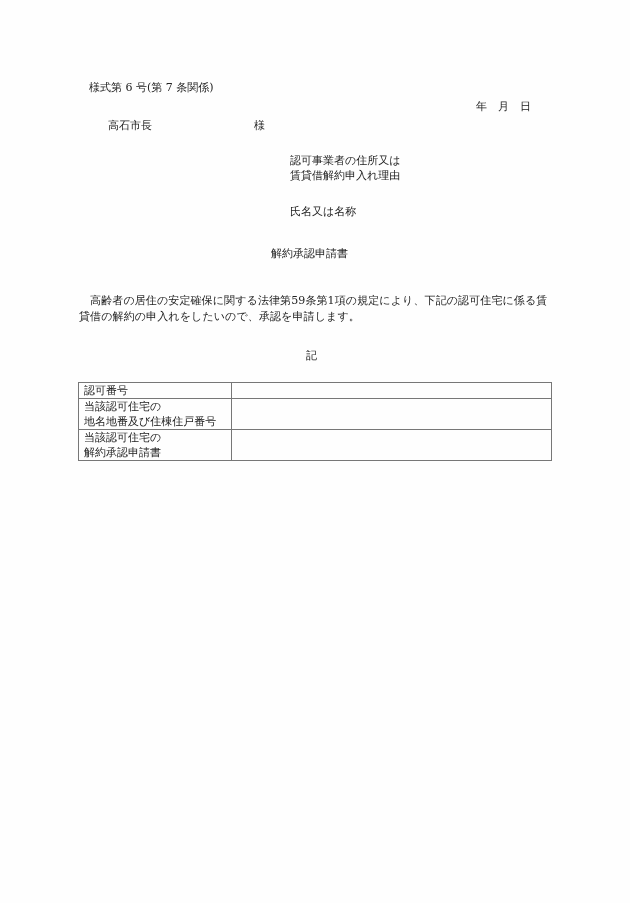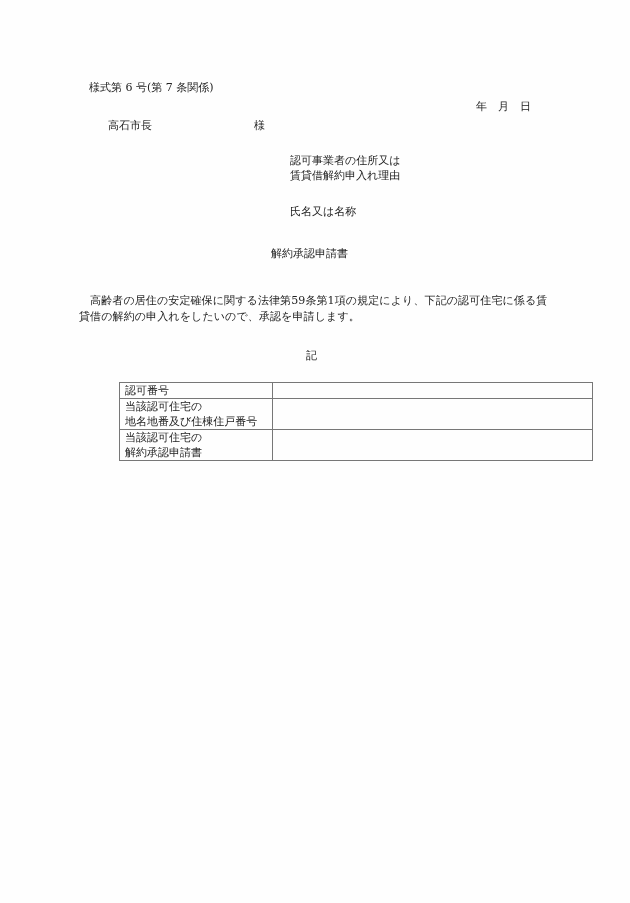--- a/index.html
+++ b/index.html
@@ -14,21 +14,21 @@
   .date span { display: inline-block; margin-right: 11px; }
   .addressee { left: 108px; top: 119px; }
   .sama { left: 254px; top: 119px; }
   .applicant { left: 290px; top: 153px; line-height: 15px; }
   .applicant-name { left: 290px; top: 205px; }
   .doc-title { left: 271px; top: 248px; font-family: Liberation Mono, monospace; }
   .body-text { left: 79px; top: 293px; width: 475px; white-space: normal; line-height: 15.5px; letter-spacing: 0.1px; }
   .ki { left: 306px; top: 349px; }
   table.record {
     position: absolute; left: 78px; top: 382px; width: 474px;
-    border-collapse: collapse; font-size: 11px; margin-left: 41px;
+    border-collapse: collapse; font-size: 11px;
   }
   table.record td { border: 1px solid #777; padding: 0 0 0 5px; vertical-align: top; line-height: 15px; }
   table.record td.label { width: 147px; }
   table.record td.value { padding: 0; }
   table.record tr.r1 td { height: 15px; }
   table.record tr.r2 td, table.record tr.r3 td, table.record tr.r4 td { height: 30px; }
   table.record tr.r5 td { height: 145px; vertical-align: middle; }
 </style>
 </head>
 <body>

